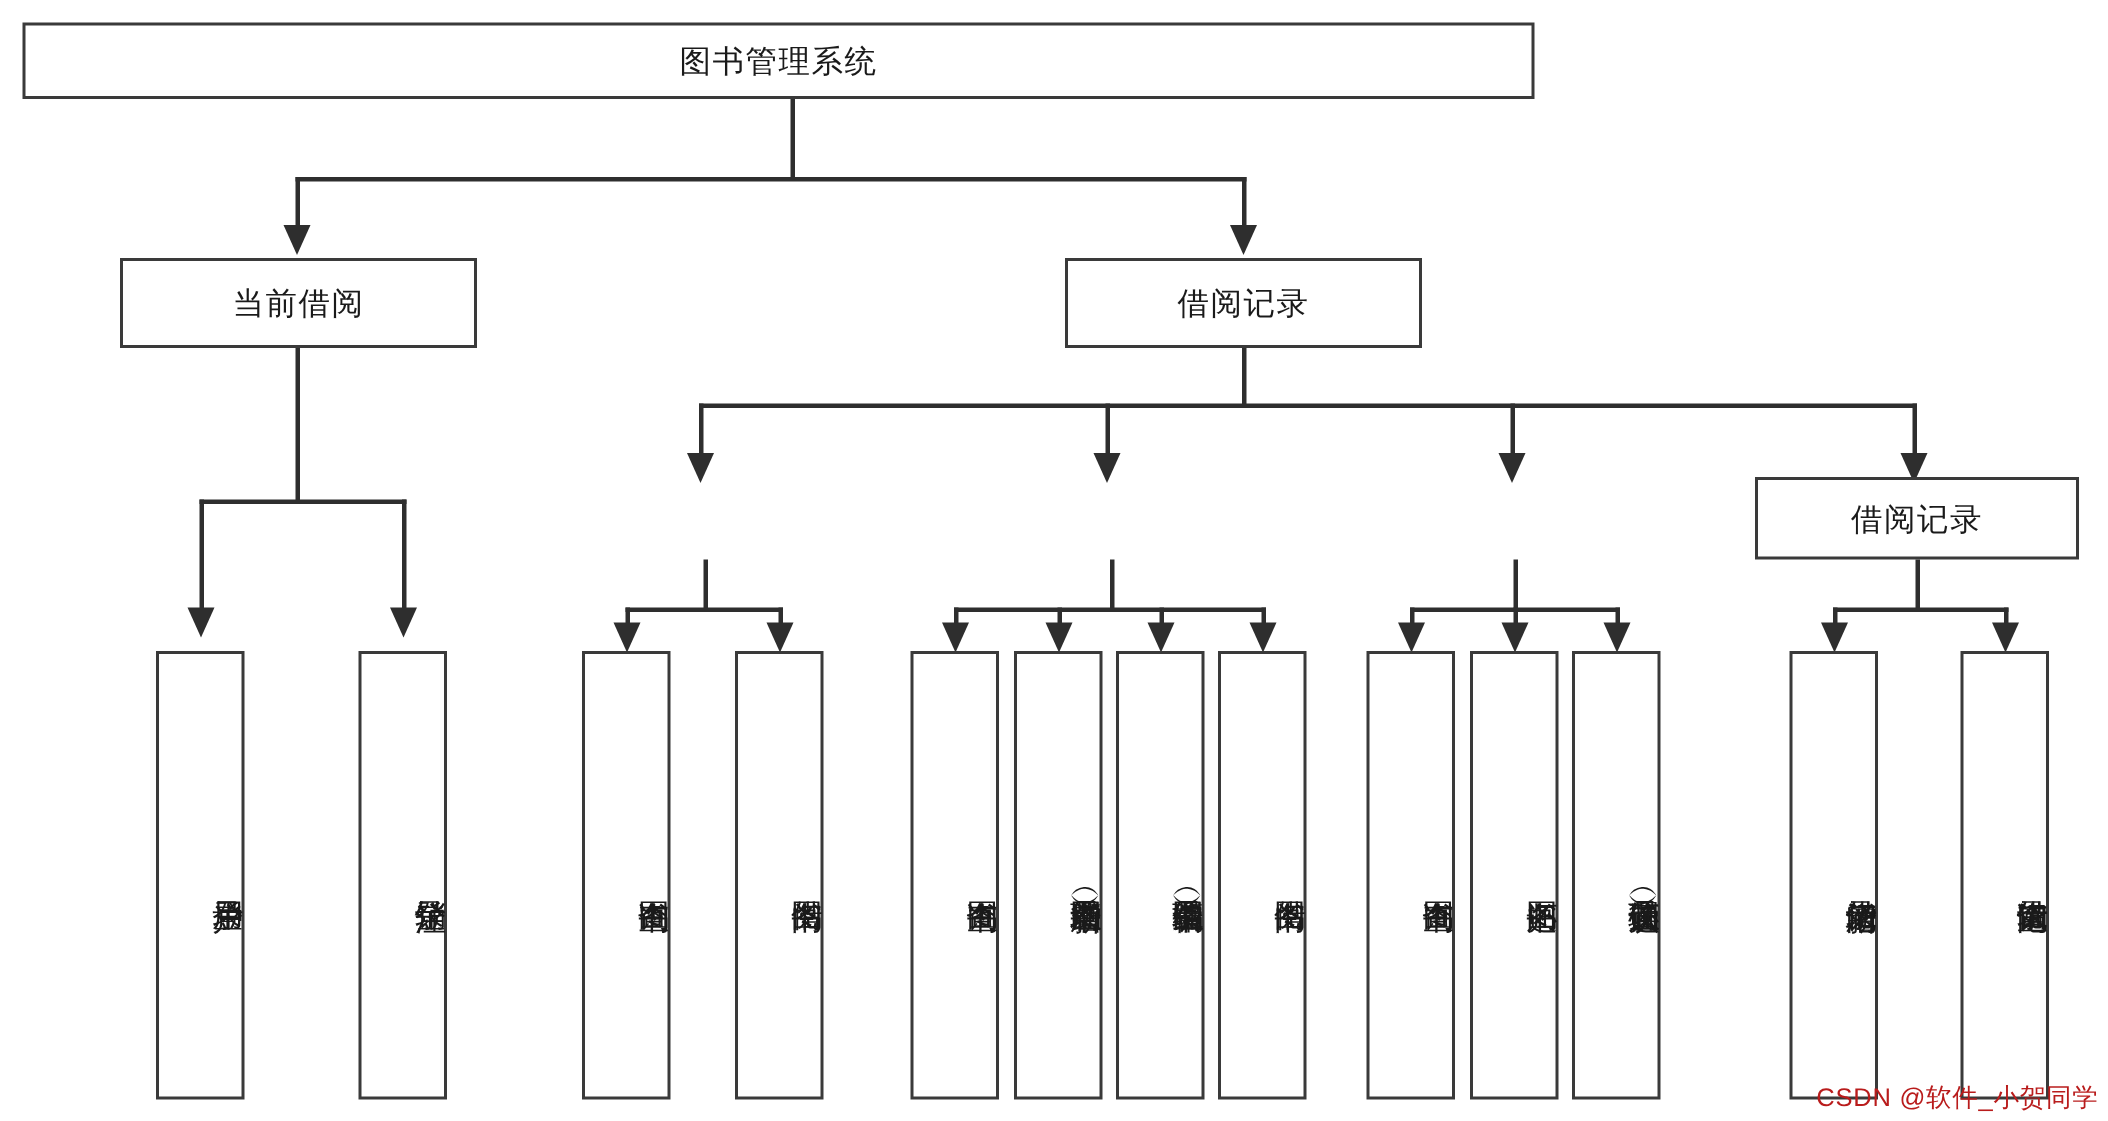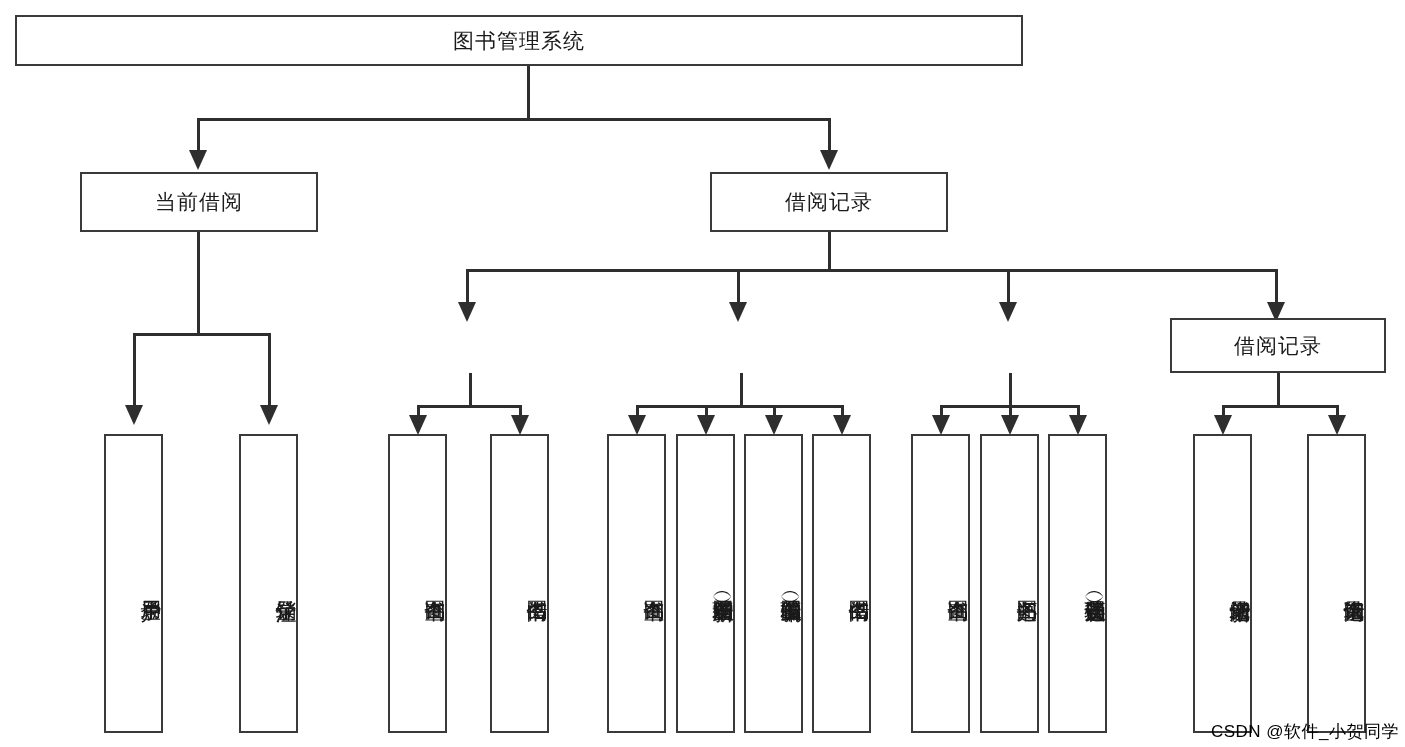--- a/index.html
+++ b/index.html
@@ -9,21 +9,21 @@
        display:flex;align-items:center;justify-content:center;color:#1a1a1a;font-family:Liberation Mono, monospace;}
   .box.h{font-size:21px;letter-spacing:1px;}
   .box.v{writing-mode:vertical-rl;text-orientation:upright;font-size:21px;
          line-height:1.12;padding:6px 0;align-items:flex-start;justify-content:center;}
   .box.v > span{writing-mode:vertical-rl;text-orientation:upright;display:block;text-align:center;}
   .ln{position:absolute;background:#2e2e2e;}
   .ln.hz{height:3px;}
   .ln.vt{width:3px;}
   .arw{position:absolute;width:0;height:0;border-left:9px solid transparent;
        border-right:9px solid transparent;border-top:20px solid #2e2e2e;}
-  #watermark{position:absolute;right:6px;bottom:4px;font-size:17px;color:#000000;
+  #watermark{position:absolute;right:6px;bottom:4px;font-size:17px;color:#b91c1c;
              white-space:nowrap;letter-spacing:0.5px;}
 </style>
 </head>
 <body>
 
 <div id="canvas">
 
   <div class="box h" style="left:15px;top:15px;width:1008px;height:51px;">
     <span>图书管理系统</span>
   </div>

